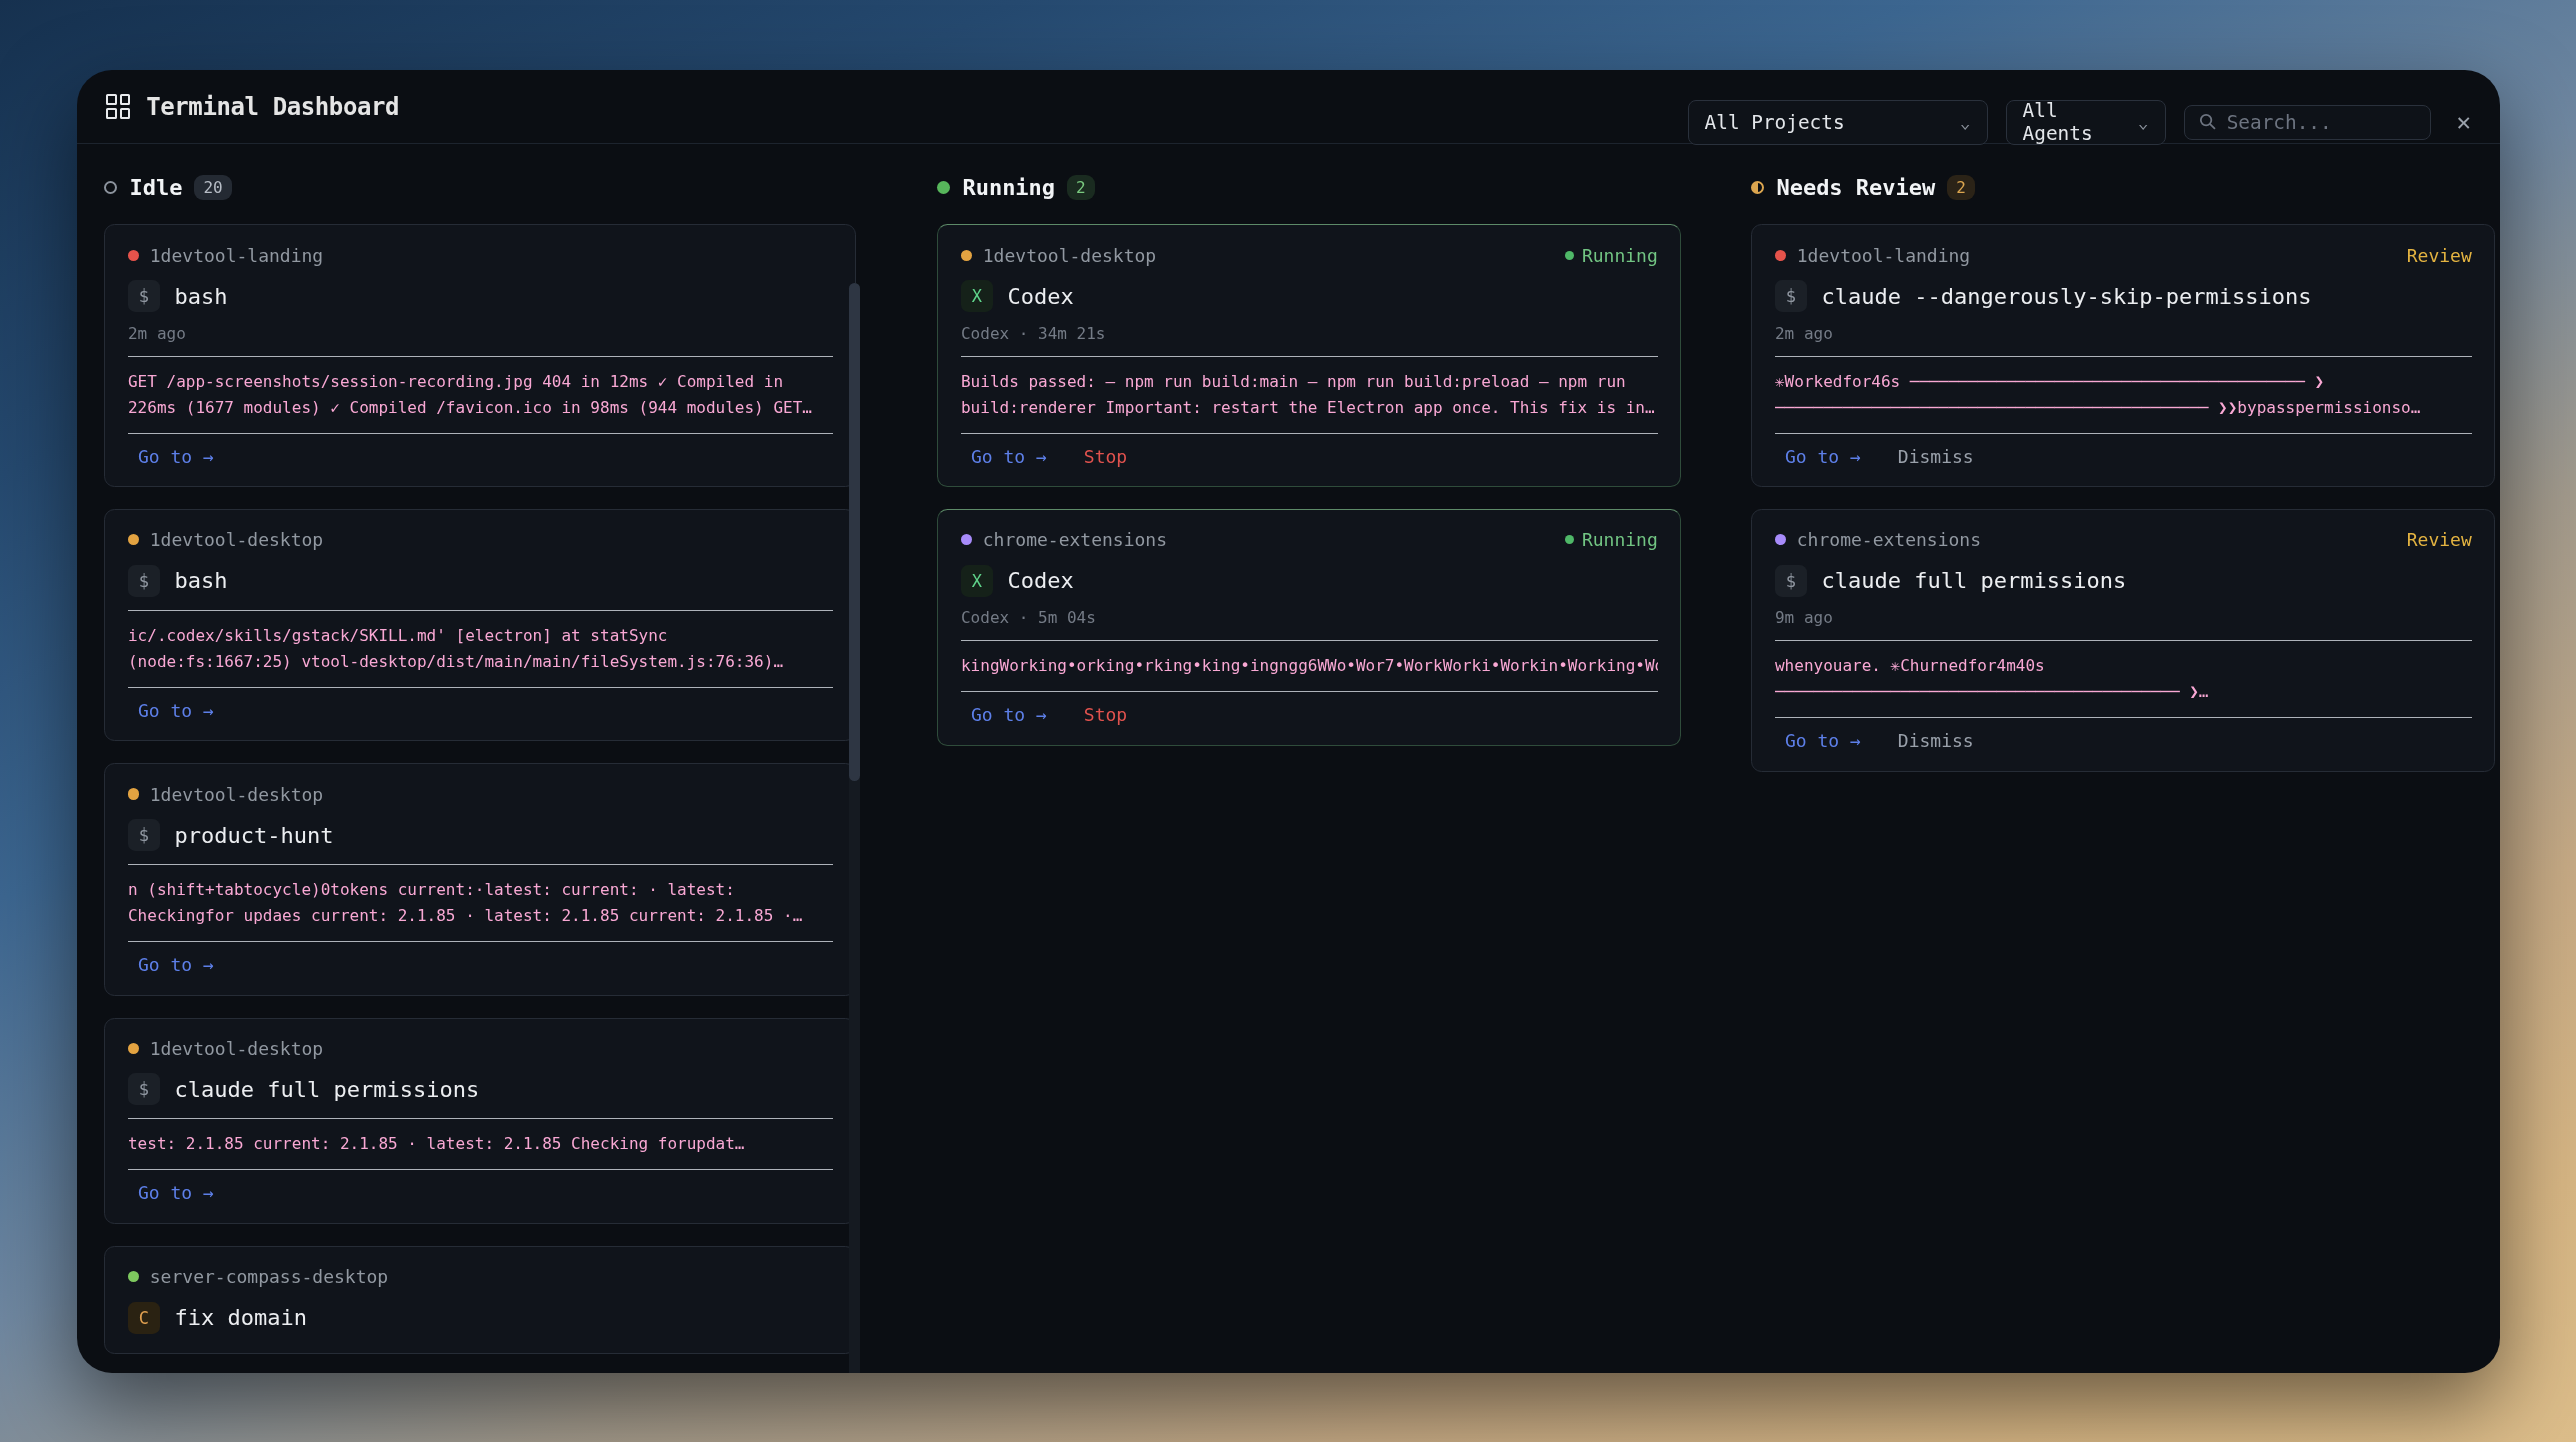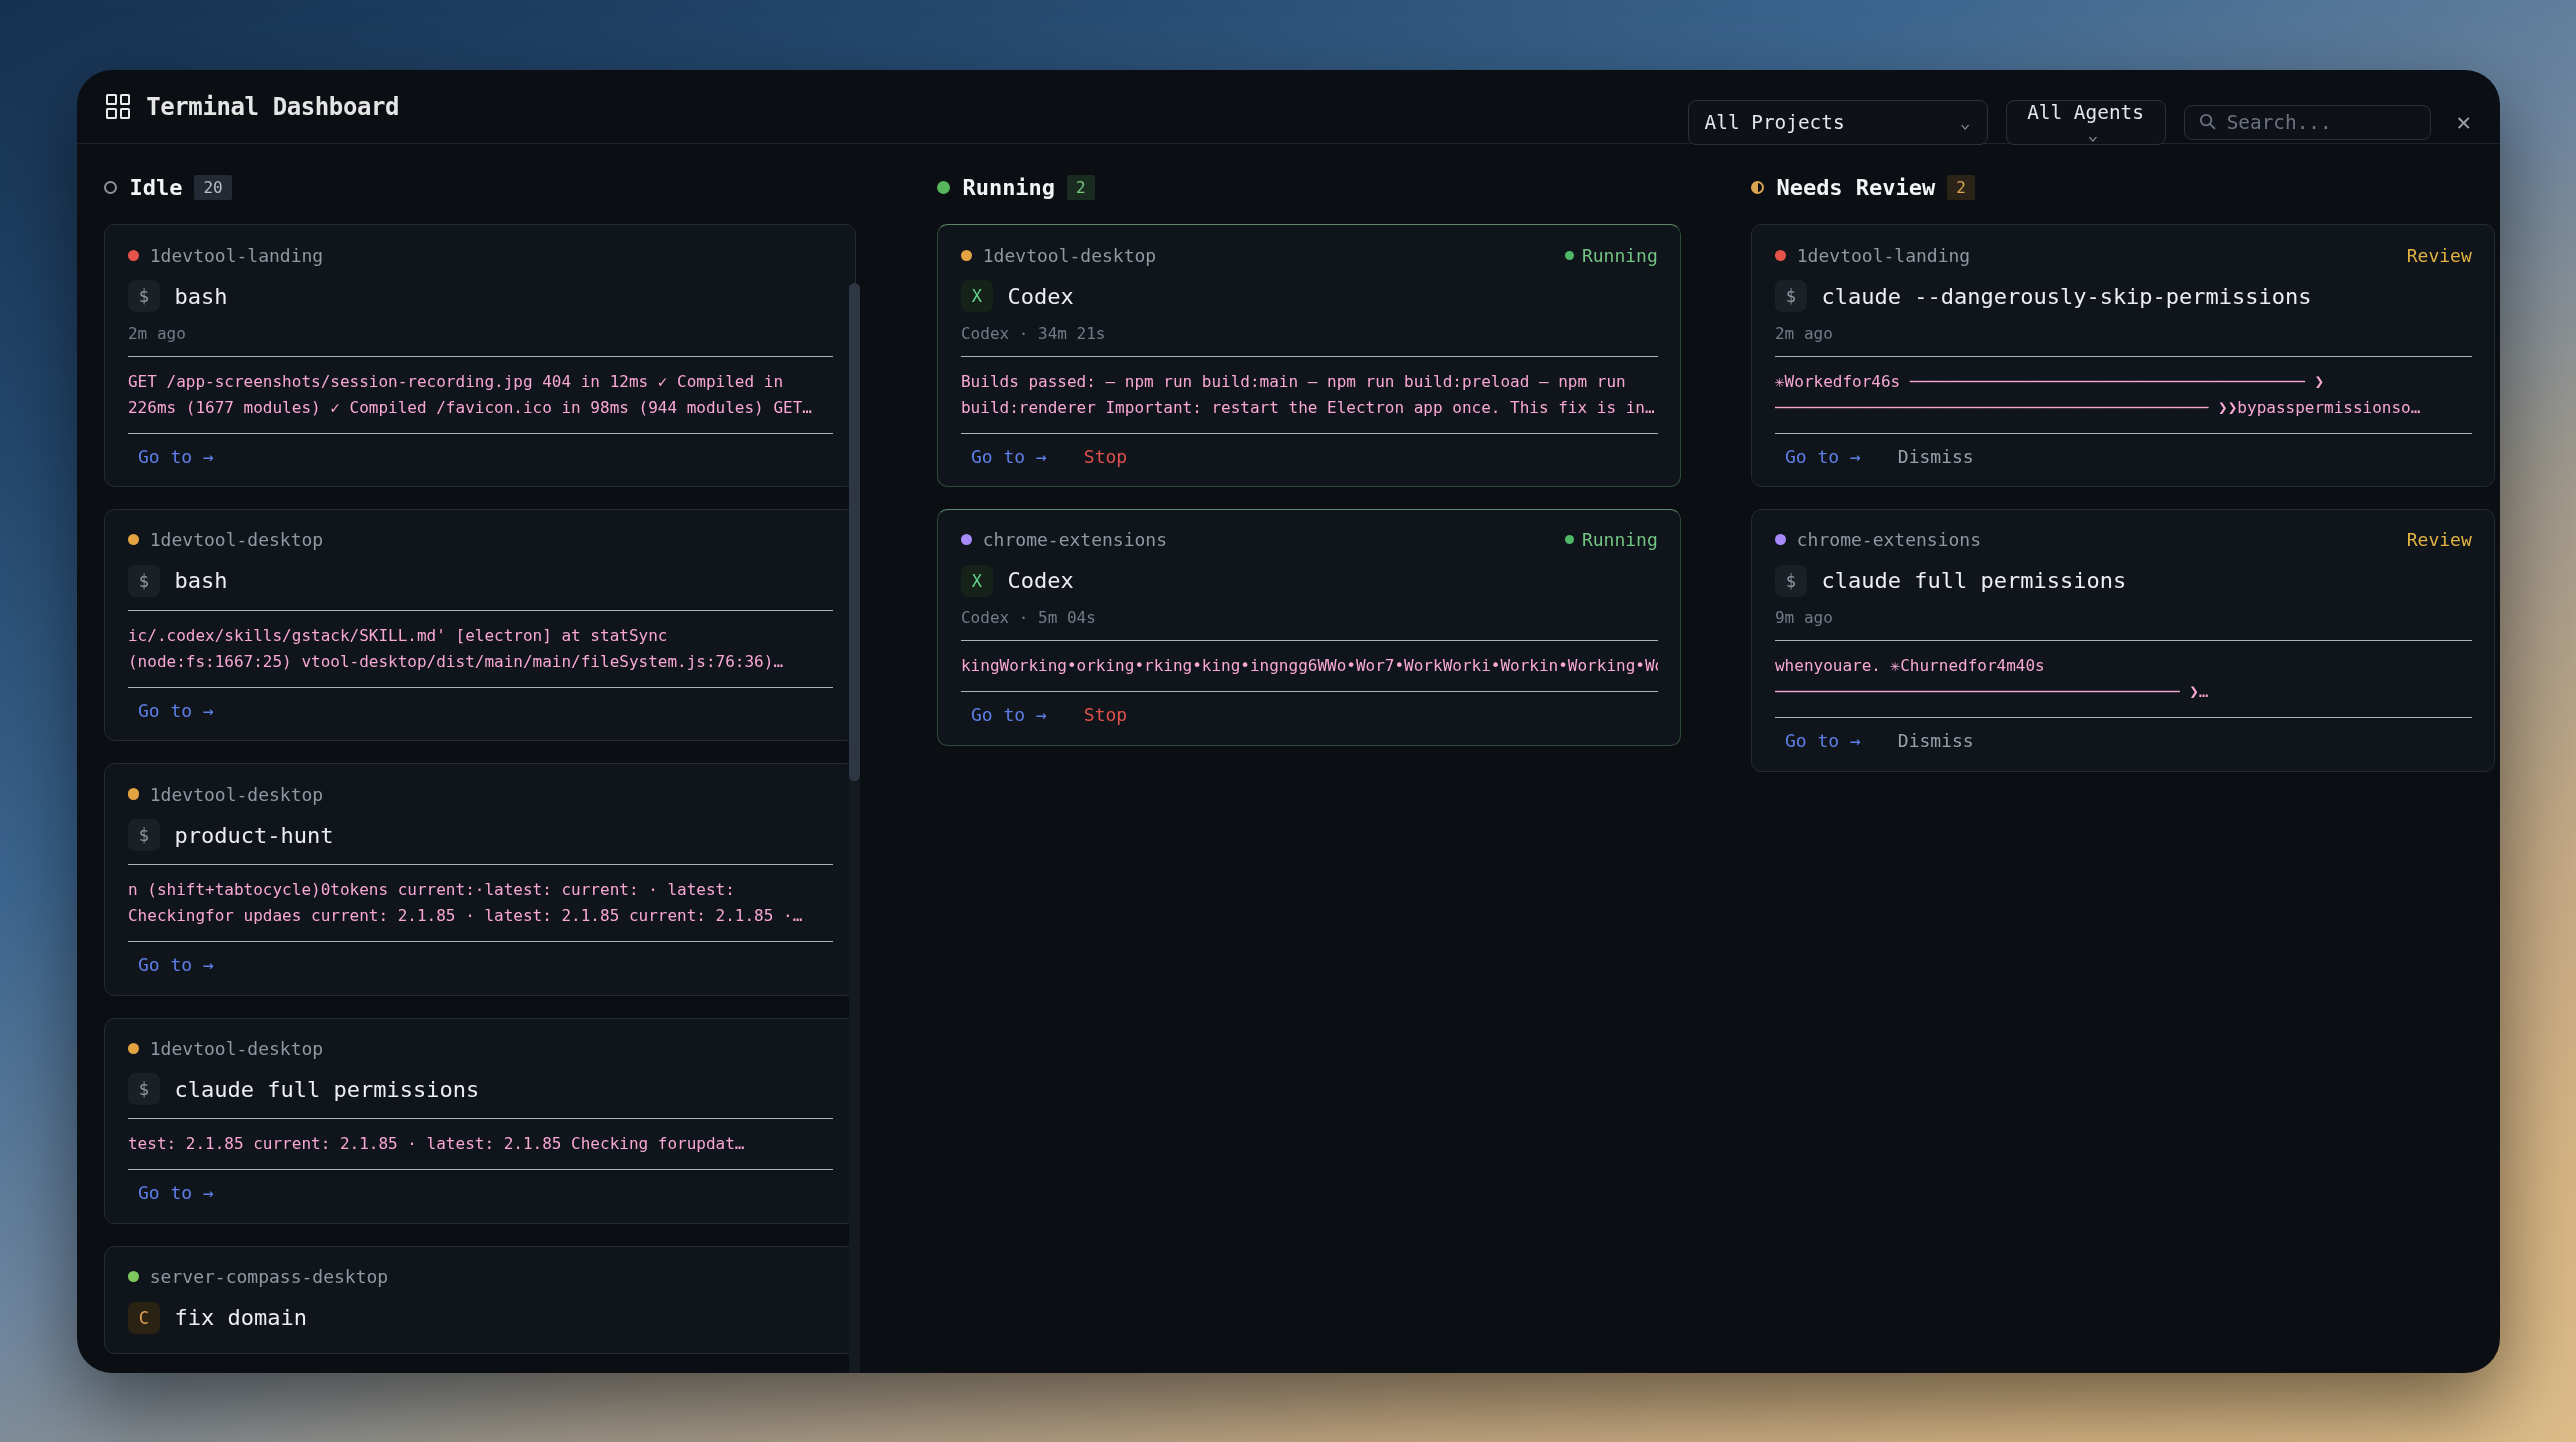--- a/index.html
+++ b/index.html
@@ -21,21 +21,21 @@
   .logo { display:grid; grid-template-columns:10.5px 10.5px; grid-template-rows:10.5px 10.5px; gap:3.2px; margin-right:16px; }
   .logo span { border:2px solid #e8eaed; border-radius:1.6px; }
   .hdr-title { font-size:24px; font-weight:bold; color:#e5e5e5; letter-spacing:-0.4px; }
   .hdr-right { margin-left:auto; display:flex; align-items:center; gap:18px;margin-top:31px; }
   .select {
     height:45px; border:0.8px solid #2a313c; background:#0e1218; border-radius:8px;
     display:flex; align-items:center; padding:0 16px; color:#e3e6ea; font-size:19.4px;
     justify-content:space-between; cursor:pointer;
   }
   .select.projects { width:300px; }
-  .select.agents { width:160px;flex-direction:column; }
+  .select.agents { width:160px; }
   .chev { color:#8b929c; font-size:18px; margin-left:14.5px; transform:scaleY(.8); }
   .search {
     width:247px; height:35px; border:0.8px solid #2a313c; background:#0e1218; border-radius:8px;
     display:flex; align-items:center; padding:0 13px; gap:9.7px;justify-content:flex-end;
   }
   .search input {
     background:transparent; border:none; outline:none; color:#cdd2d8;
     font-family:inherit; font-size:19.4px; width:100%;
   }
   .search input::placeholder { color:#6d7480; }
@@ -46,21 +46,21 @@
   .col { flex:none; }
   .col.idle { width:752px; margin-right:81px; }
   .col.running { width:744px; margin-right:70px; }
   .col.review { width:744px; }
   .col-head { display:flex; align-items:center; gap:12px; margin-bottom:24px; }
   .col-title { font-size:22px; font-weight:bold; color:#f2f4f6; }
   .stat-ico { width:13px; height:13px; border-radius:50%; flex:none; }
   .ico-idle { border:2px solid #8b929c; }
   .ico-running { background:#57b65b; }
   .ico-review { border:2px solid #dba54f; background:linear-gradient(90deg,#dba54f 50%,transparent 50%); }
-  .pill { font-size:16px; border-radius:2px; padding:3.2px 9px; }
+  .pill { font-size:16px; border-radius:9px; padding:3.2px 9px; }
   .pill.gray { background:#242a33; color:#b7bdc6; }
   .pill.green { background:#1a2b20; color:#79c97f; }
   .pill.amber { background:#2b2317; color:#dba54f; }
   
   .cards { height:1132px; overflow:hidden; }
   .card {
     background:#10141b; border:0.8px solid #262c36; border-radius:10.5px;
     padding:19.4px 22.6px; margin-bottom:22px;
   }
   .card.green-border { border-color:#2f4c3b; border-top-color:#5d8a68; }

